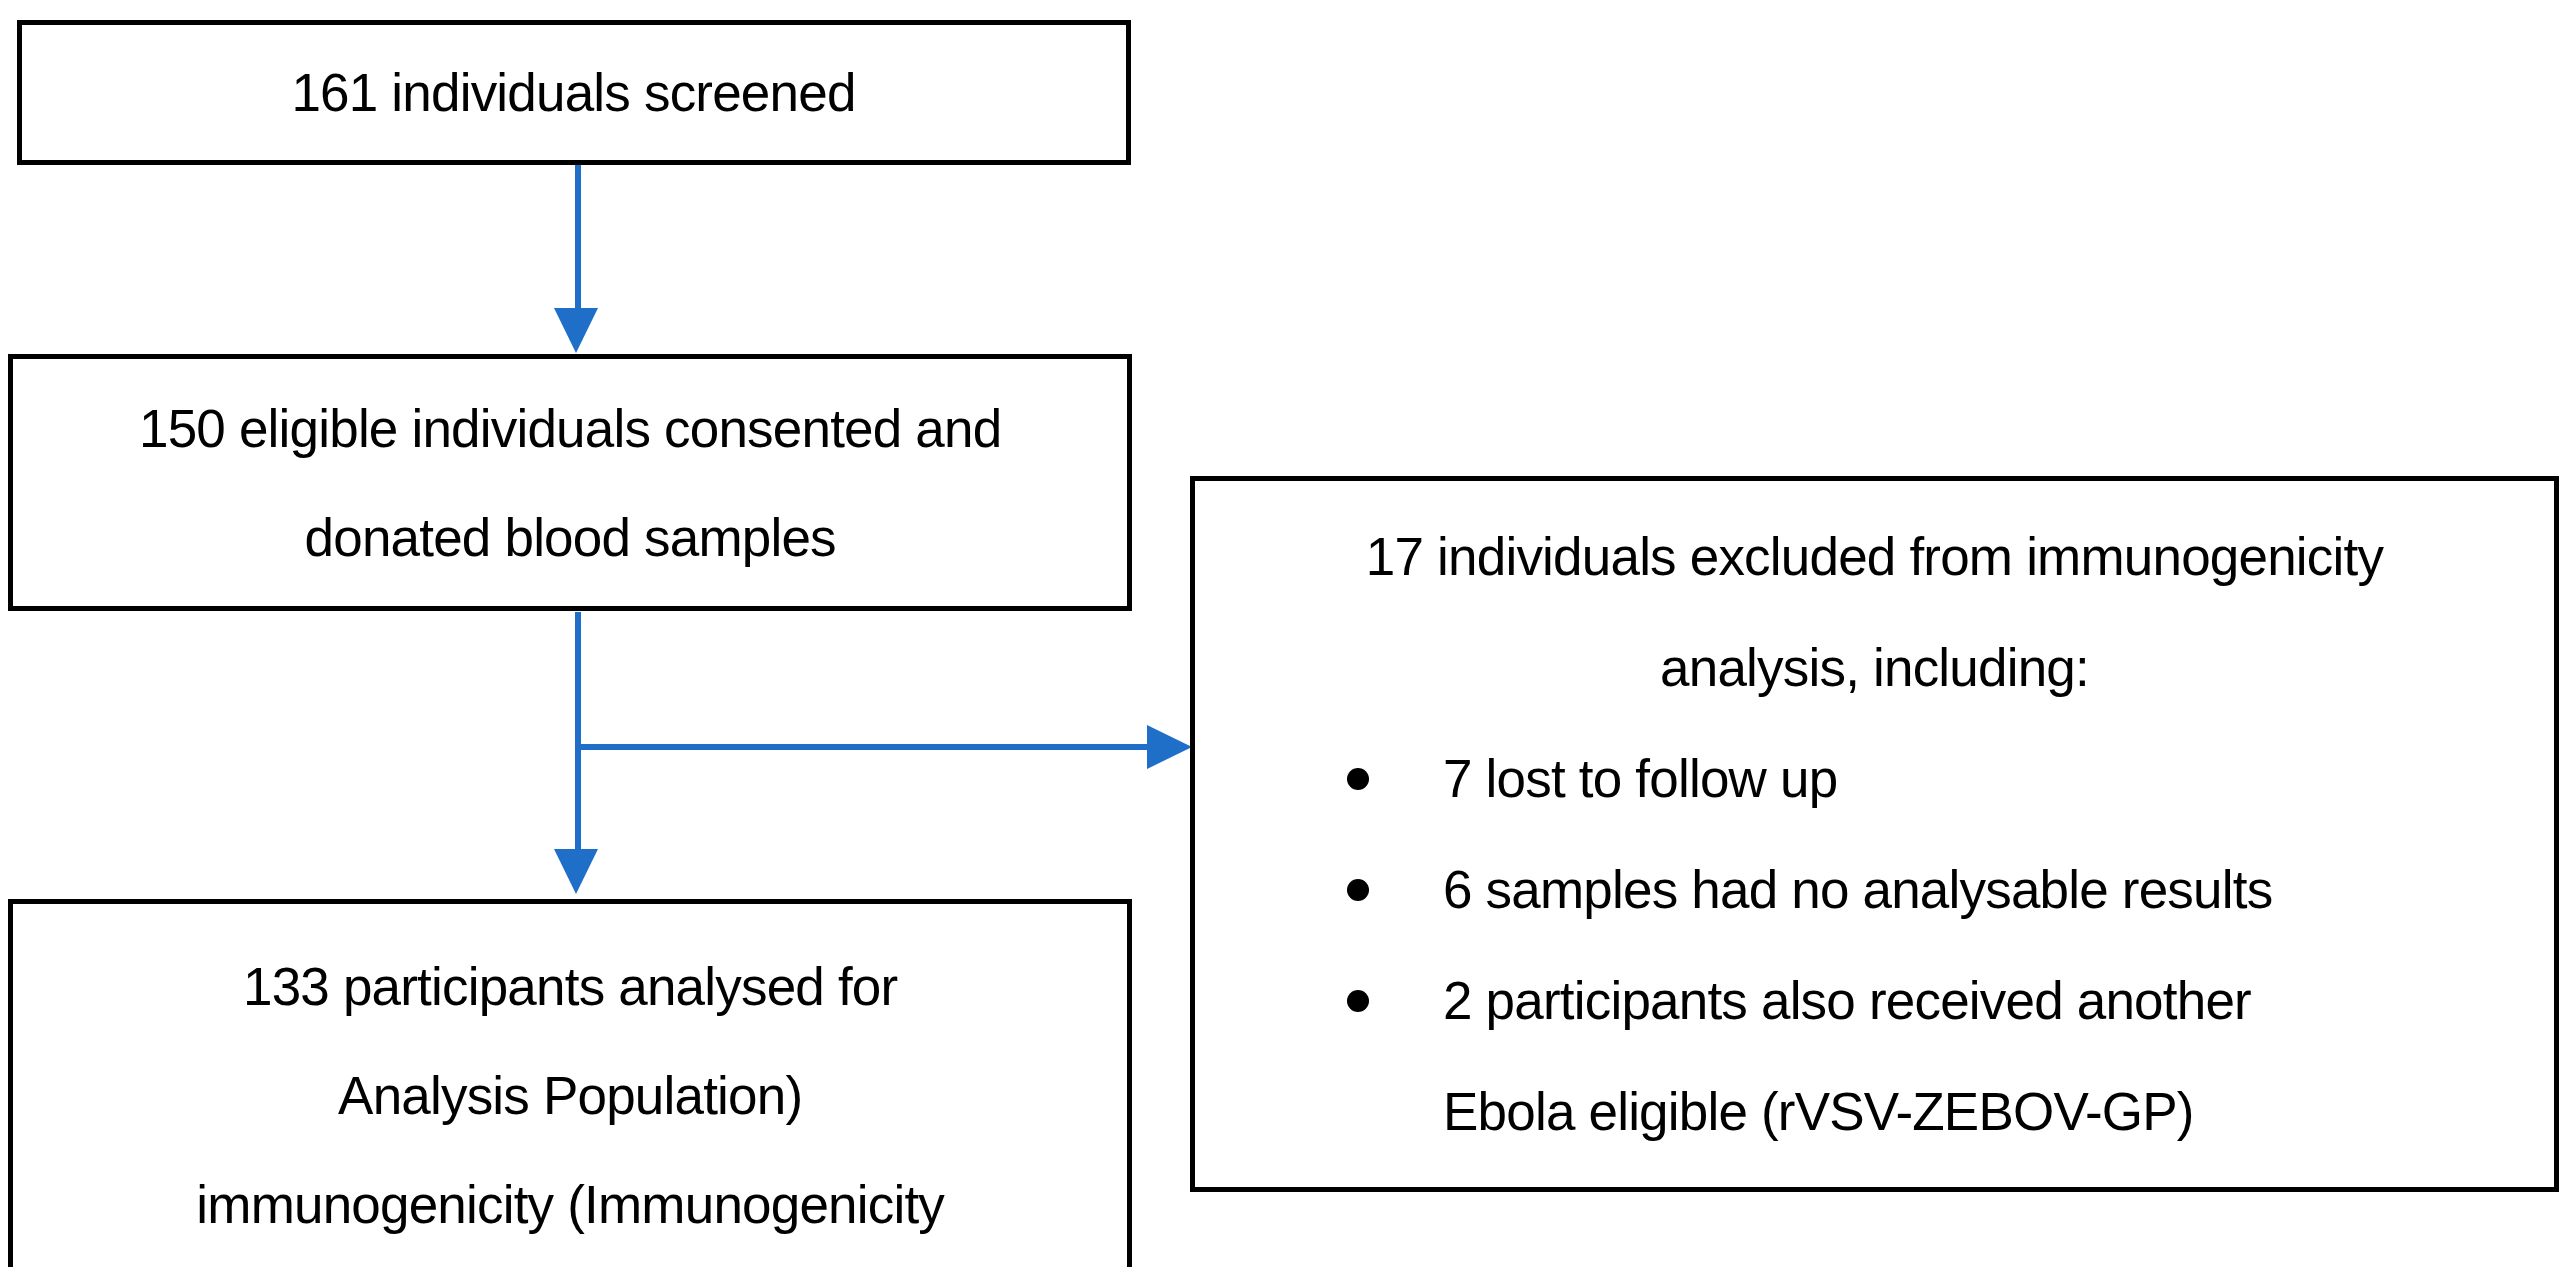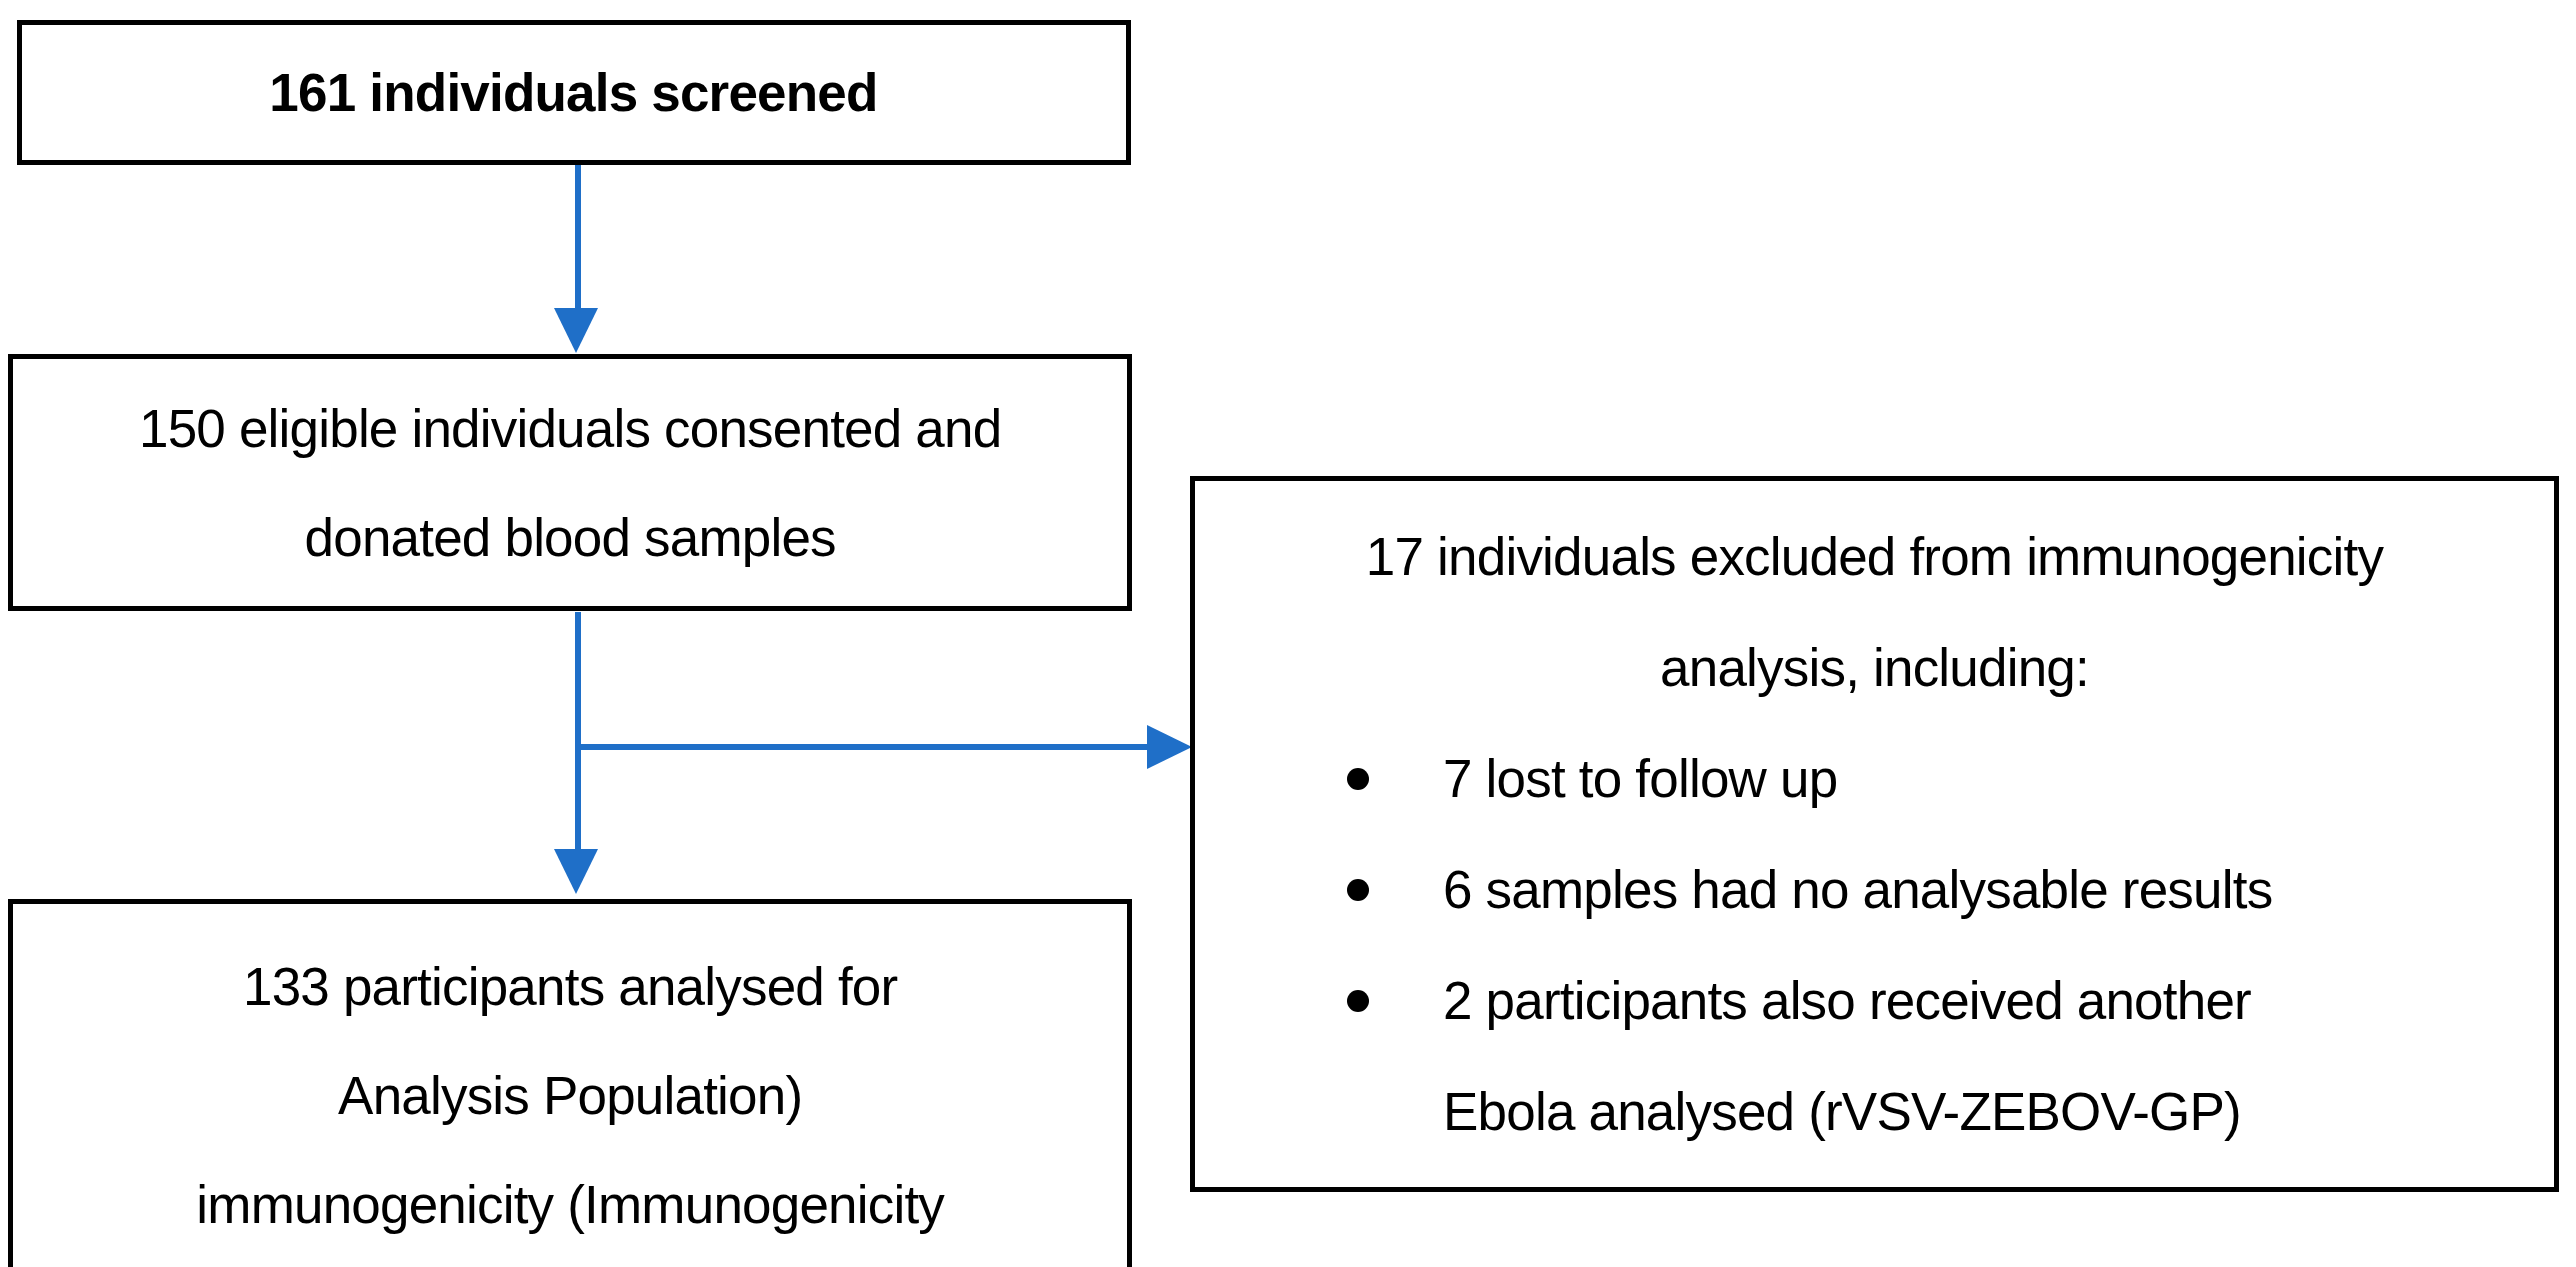--- a/index.html
+++ b/index.html
@@ -25,21 +25,21 @@
     justify-content:center;
     align-items:center;
     text-align:center;
     font-size:53px;
     letter-spacing:-0.8px;
   }
   .flow-box .line{
     line-height:109px;
     white-space:nowrap;
   }
-  #box-screened{left:16.5px;top:20px;width:1114px;height:145px;font-weight:bold;}
+  #box-screened{left:16.5px;top:20px;width:1114px;height:145px;}
   #box-consented{left:8.2px;top:354px;width:1124px;height:257px;}
   #box-analysed{left:8.2px;top:899px;width:1124px;height:392px;}
   #box-excluded{
     left:1190px;top:476px;width:1369px;height:716px;
   }
   #box-excluded .line{line-height:111px;}
   .bullet-row{
     display:flex;
     align-items:flex-start;
     align-self:flex-start;
@@ -119,19 +119,19 @@
       <div class="bullet-dot"></div>
       <div>
         <div class="line">6 samples had no analysable results</div>
       </div>
     </div>
 
     <div class="bullet-row">
       <div class="bullet-dot"></div>
       <div>
         <div class="line">2 participants also received another</div>
-        <div class="line">Ebola analysed (rVSV-ZEBOV-GP)</div>
+        <div class="line">Ebola eligible (rVSV-ZEBOV-GP)</div>
       </div>
     </div>
   </div>
 
 </div>
 
 
 </body></html>

